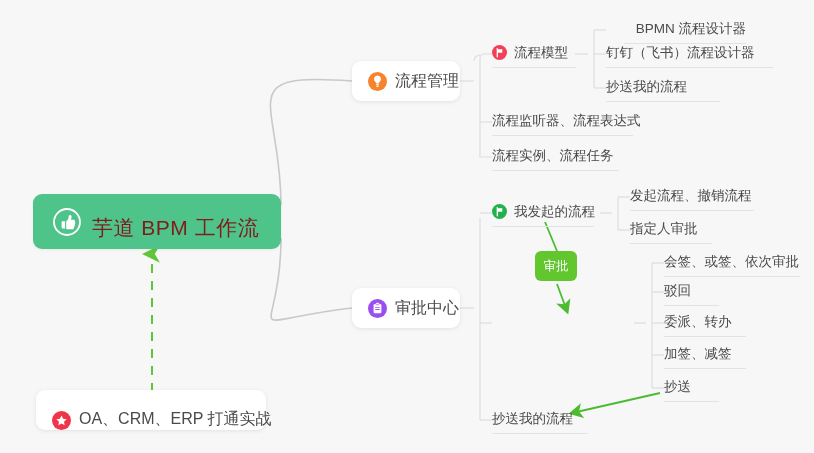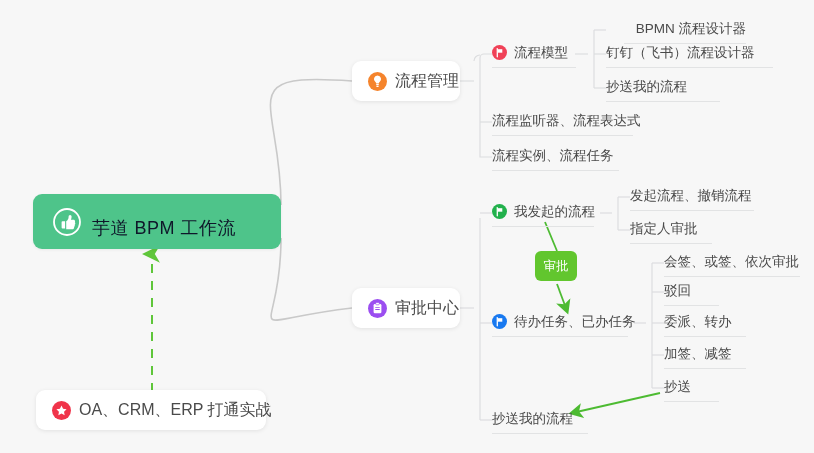--- a/index.html
+++ b/index.html
@@ -38,22 +38,22 @@
     height: 55px;
     background: #4ec48a;
     border-radius: 9px;
     box-sizing: border-box;
     display: flex;
     align-items: center;
     padding-left: 20px;
     box-shadow: 0 1px 3px rgba(0,0,0,0.06);
   }
   .root-label {
-    color: #0f172a;
-    font-size: 18px;
+    color: #7f1d1d;
+    font-size: 21px;
     letter-spacing: 0.5px;
     white-space: nowrap;
     margin-top: 12px;
   }
 
   
   .card-node {
     position: absolute;
     background: #ffffff;
     border-radius: 9px;
@@ -63,21 +63,21 @@
     padding: 0 16px;
     box-shadow: 0 1px 4px rgba(0,0,0,0.09);
     white-space: nowrap;
   }
   .card-label {
     color: #4a4a4a;
     font-size: 16px;
   }
   #node-liucheng-guanli { left: 352px; top: 61px; width: 108px; height: 40px; }
   #node-shenpi-zhongxin { left: 352px; top: 288px; width: 108px; height: 40px; }
-  #node-oa-crm-erp     { left: 36px;  top: 390px; width: 230px; height: 40px; }
+  #node-oa-crm-erp     { left: 36px;  top: 390px; width: 230px; height: 40px; align-items: flex-end; }
   #node-oa-crm-erp .card-label { font-size: 16px; }
 
   
   .leaf-node {
     position: absolute;
     display: flex;
     align-items: center;
     white-space: nowrap;
     box-sizing: border-box;
     padding-bottom: 4px;
@@ -278,30 +278,20 @@
     </span>
     <span class="leaf-label">我发起的流程</span>
   </div>
   <div class="leaf-node" style="left:630px; top:185px; width:124px;">
     <span class="leaf-label">发起流程、撤销流程</span>
   </div>
   <div class="leaf-node" style="left:630px; top:218px; width:82px;">
     <span class="leaf-label">指定人审批</span>
   </div>
 
-  <div class="leaf-node" style="left:492px; top:311px; width:136px;">
-    <span class="icon icon-sm">
-      <svg viewBox="0 0 15 15">
-        <circle cx="7.5" cy="7.5" r="7.5" fill="#1879f0"></circle>
-        <path d="M5.3 3.6 v8.2" stroke="#ffffff" stroke-width="1.3" stroke-linecap="round"></path>
-        <path d="M5.9 4.2 h4.4 v3.5 h-4.4 z" fill="#ffffff"></path>
-      </svg>
-    </span>
-    <span class="leaf-label">待办任务、已办任务</span>
-  </div>
 
   <div class="leaf-node" style="left:664px; top:251px; width:136px;">
     <span class="leaf-label">会签、或签、依次审批</span>
   </div>
   <div class="leaf-node" style="left:664px; top:280px; width:55px;">
     <span class="leaf-label">驳回</span>
   </div>
   <div class="leaf-node" style="left:664px; top:311px; width:82px;">
     <span class="leaf-label">委派、转办</span>
   </div>

